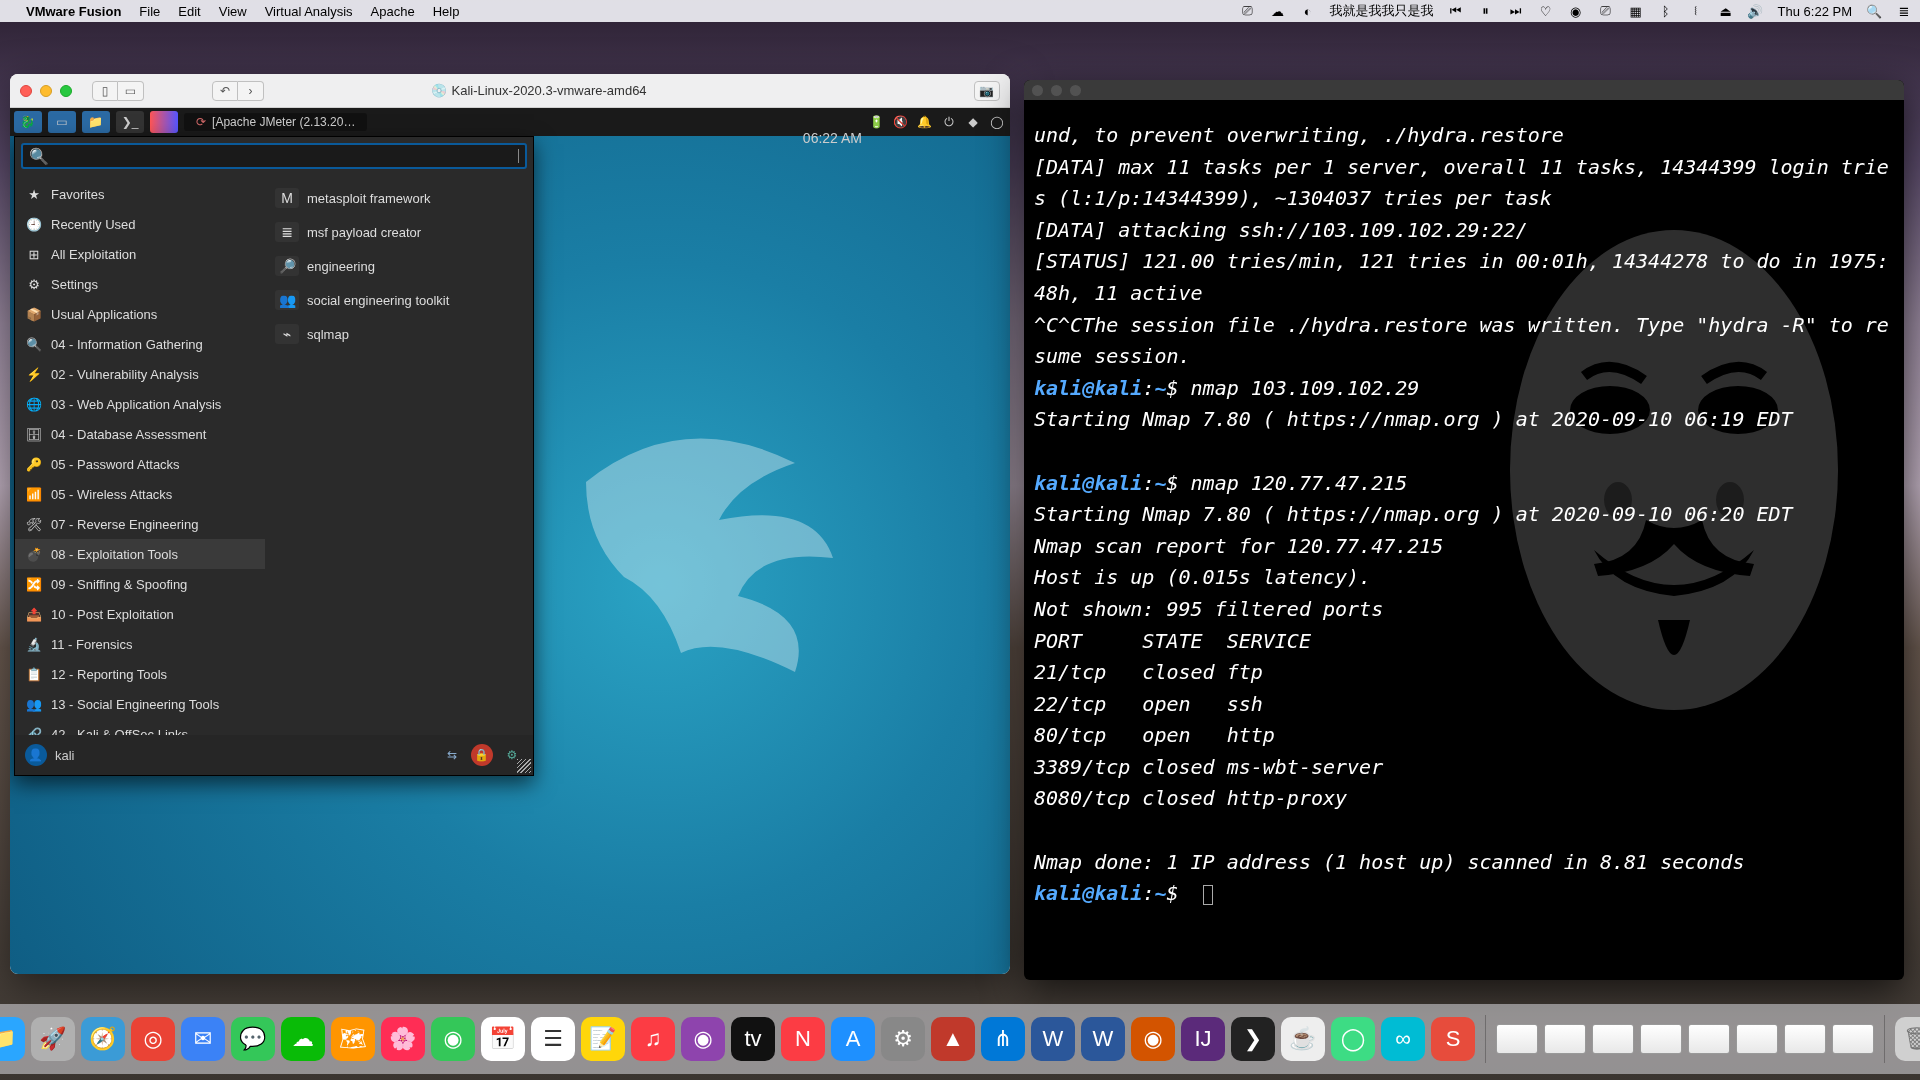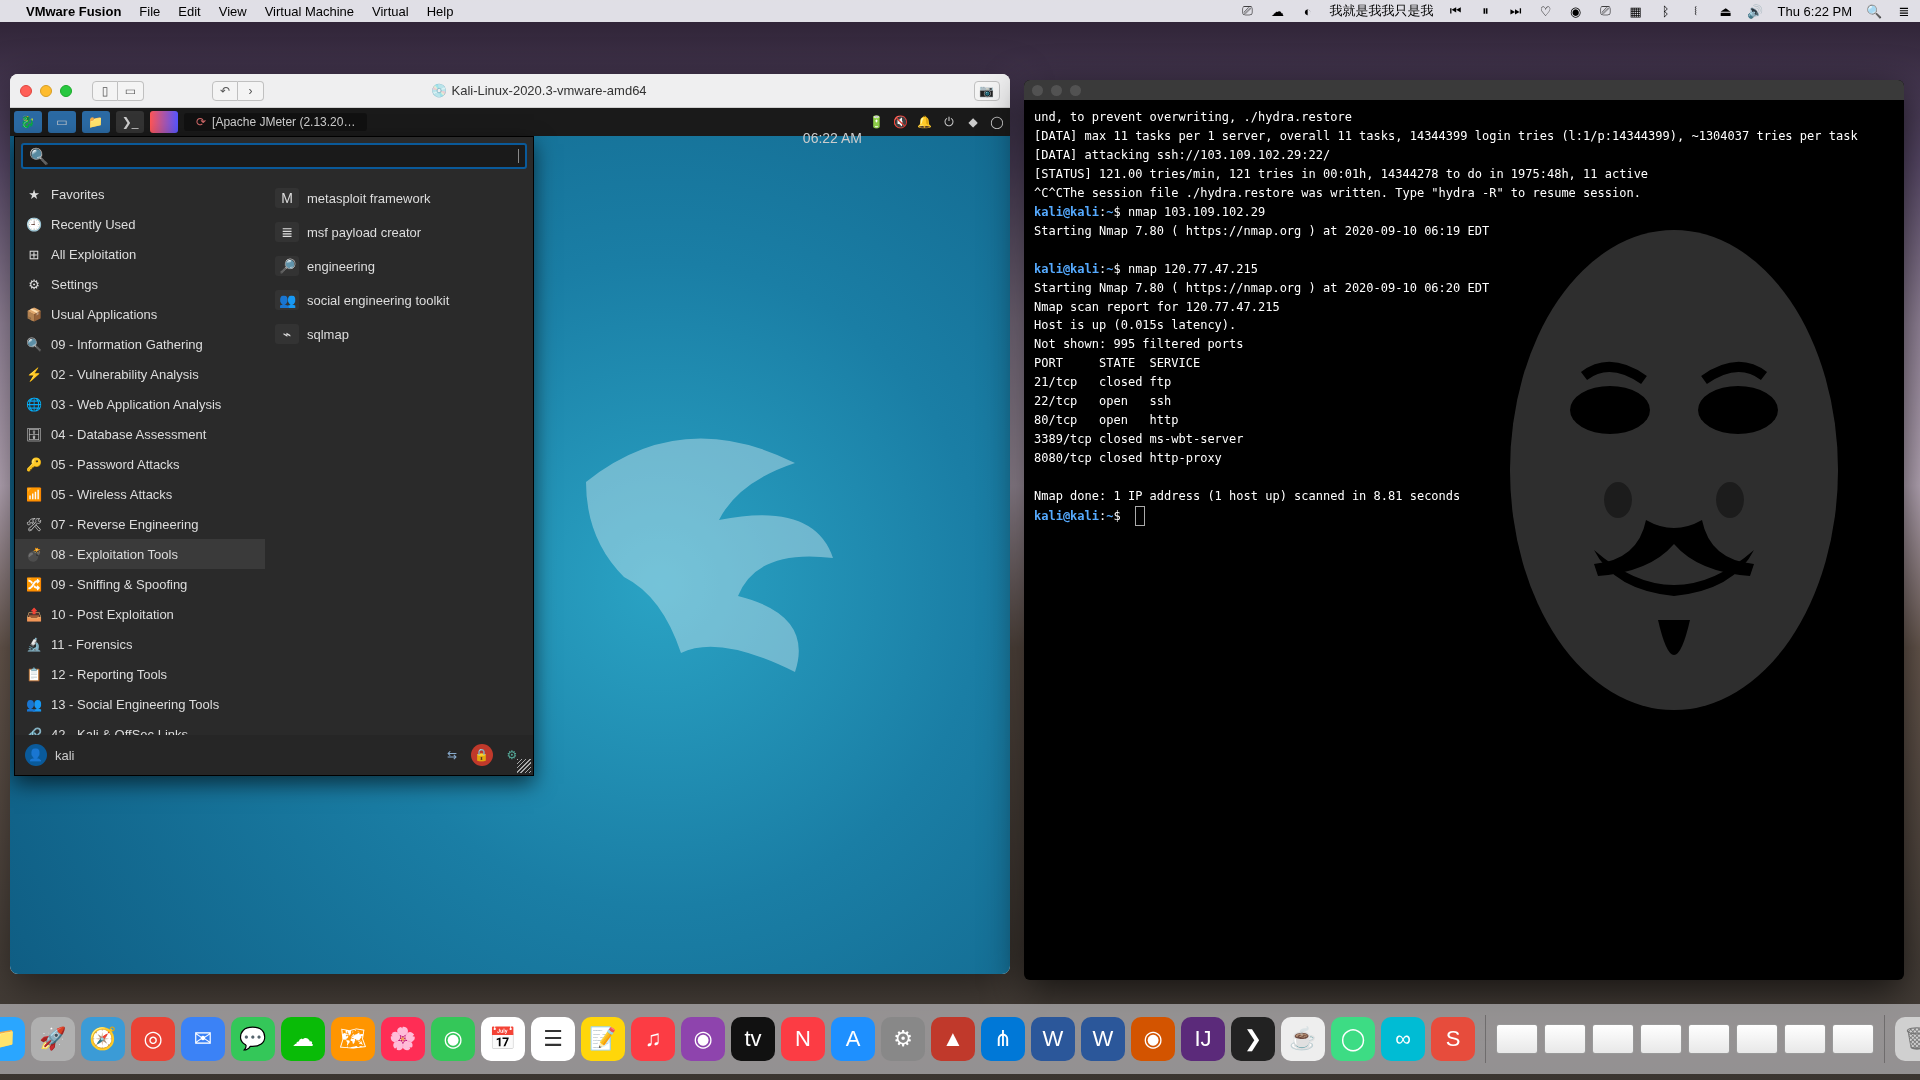--- a/index.html
+++ b/index.html
@@ -104,24 +104,24 @@
   
   .term-window{
     position:absolute; left:1024px; top:80px; width:880px; height:900px;
     background:#000; border-radius:6px; box-shadow:0 12px 40px rgba(0,0,0,0.7);
     overflow:hidden;
   }
   .term-bar{height:20px;background:#3a3a3a;display:flex;align-items:center;padding:0 8px;gap:8px;}
   .term-bar .dot{width:11px;height:11px;opacity:0.4;background:#777;border:none;}
   .term{
     position:absolute;top:20px;left:0;right:0;bottom:0;
-    padding:8px 10px;
+    padding:20px 10px;
     font-family: Menlo, "DejaVu Sans Mono", monospace;
-    font-size:12px; line-height:1.58;
-    color:#fff; white-space:pre-wrap; word-break:break-all;
+    font-size:20px; line-height:1.58;
+    color:#fff; white-space:pre-wrap; word-break:break-all;font-style:italic;
   }
   .term .u{color:#55aaff;font-weight:bold;}
   .term .p{color:#55aaff;font-weight:bold;}
   .term .d{color:#fff;}
   .cursor{display:inline-block;width:10px;height:20px;border:1px solid #aaa;vertical-align:middle;}
 
   
   .mask{position:absolute; right:20px; top:140px; width:420px; height:520px; opacity:0.18;}
   .mask svg{width:100%;height:100%;}
 
@@ -147,22 +147,22 @@
 </head>
 <body>
 
 <div class="menubar">
   <div class="left">
     <span class="apple"></span>
     <span class="appname">VMware Fusion</span>
     <span>File</span>
     <span>Edit</span>
     <span>View</span>
-    <span>Virtual Machine</span>
-    <span>Virtual</span>
+    <span>Virtual Analysis</span>
+    <span>Apache</span>
     <span>Help</span>
   </div>
   <div class="right">
     <span class="ico">⎚</span>
     <span class="ico">☁</span>
     <span class="ico">◐</span>
     <span>我就是我我只是我</span>
     <span class="ico">⏮</span>
     <span class="ico">⏸</span>
     <span class="ico">⏭</span>
@@ -253,21 +253,21 @@
             <div class="l-item">
               <span class="li-ico">⚙</span>
               <span>Settings</span>
             </div>
             <div class="l-item">
               <span class="li-ico">📦</span>
               <span>Usual Applications</span>
             </div>
             <div class="l-item">
               <span class="li-ico">🔍</span>
-              <span>09 - Information Gathering</span>
+              <span>04 - Information Gathering</span>
             </div>
             <div class="l-item">
               <span class="li-ico">⚡</span>
               <span>02 - Vulnerability Analysis</span>
             </div>
             <div class="l-item">
               <span class="li-ico">🌐</span>
               <span>03 - Web Application Analysis</span>
             </div>
             <div class="l-item">

